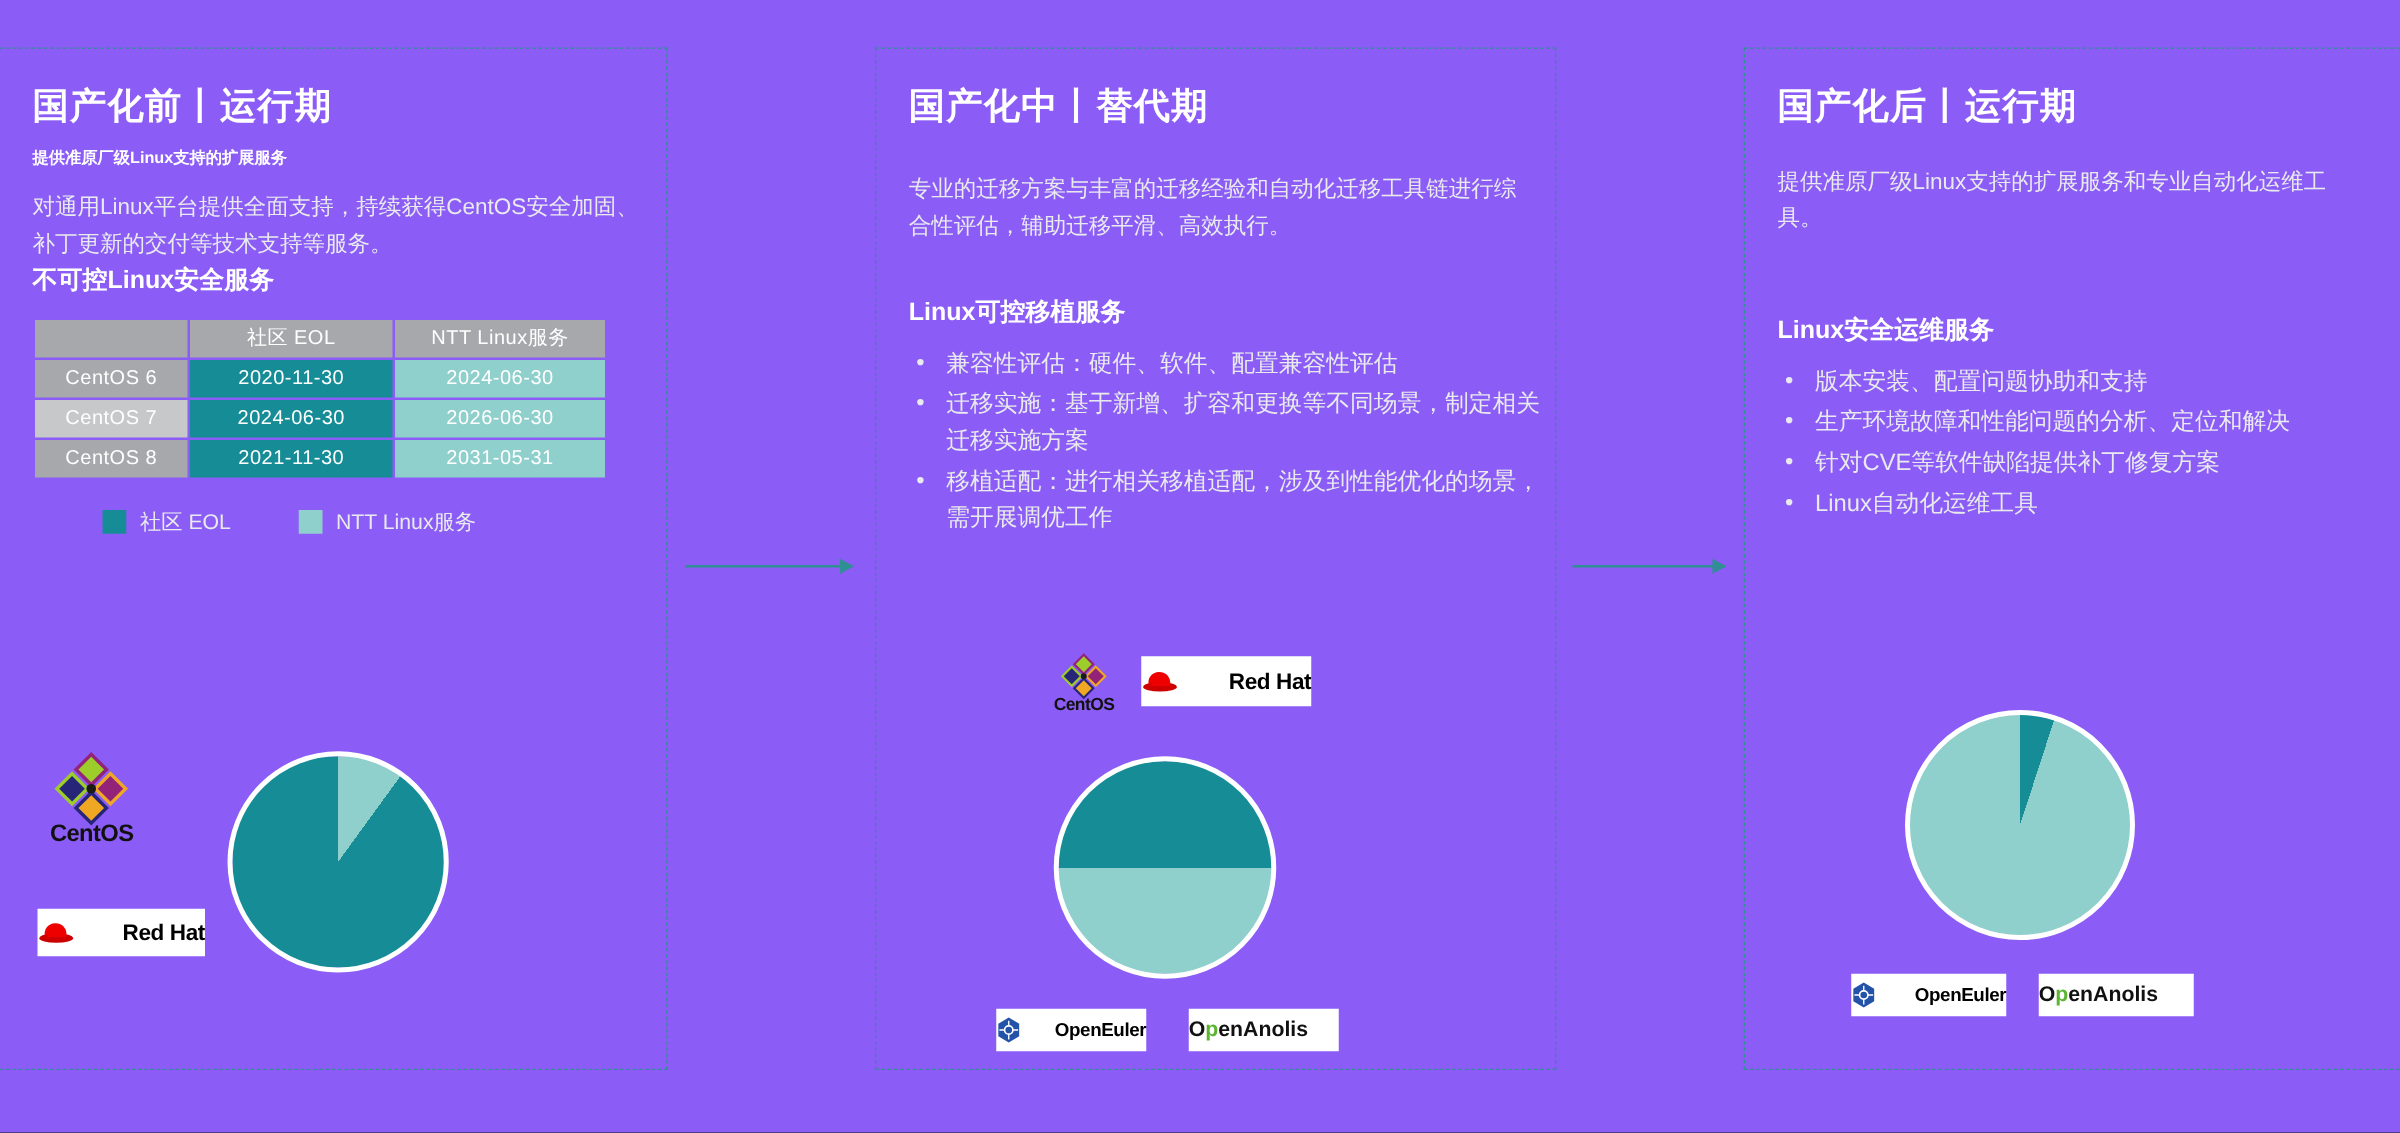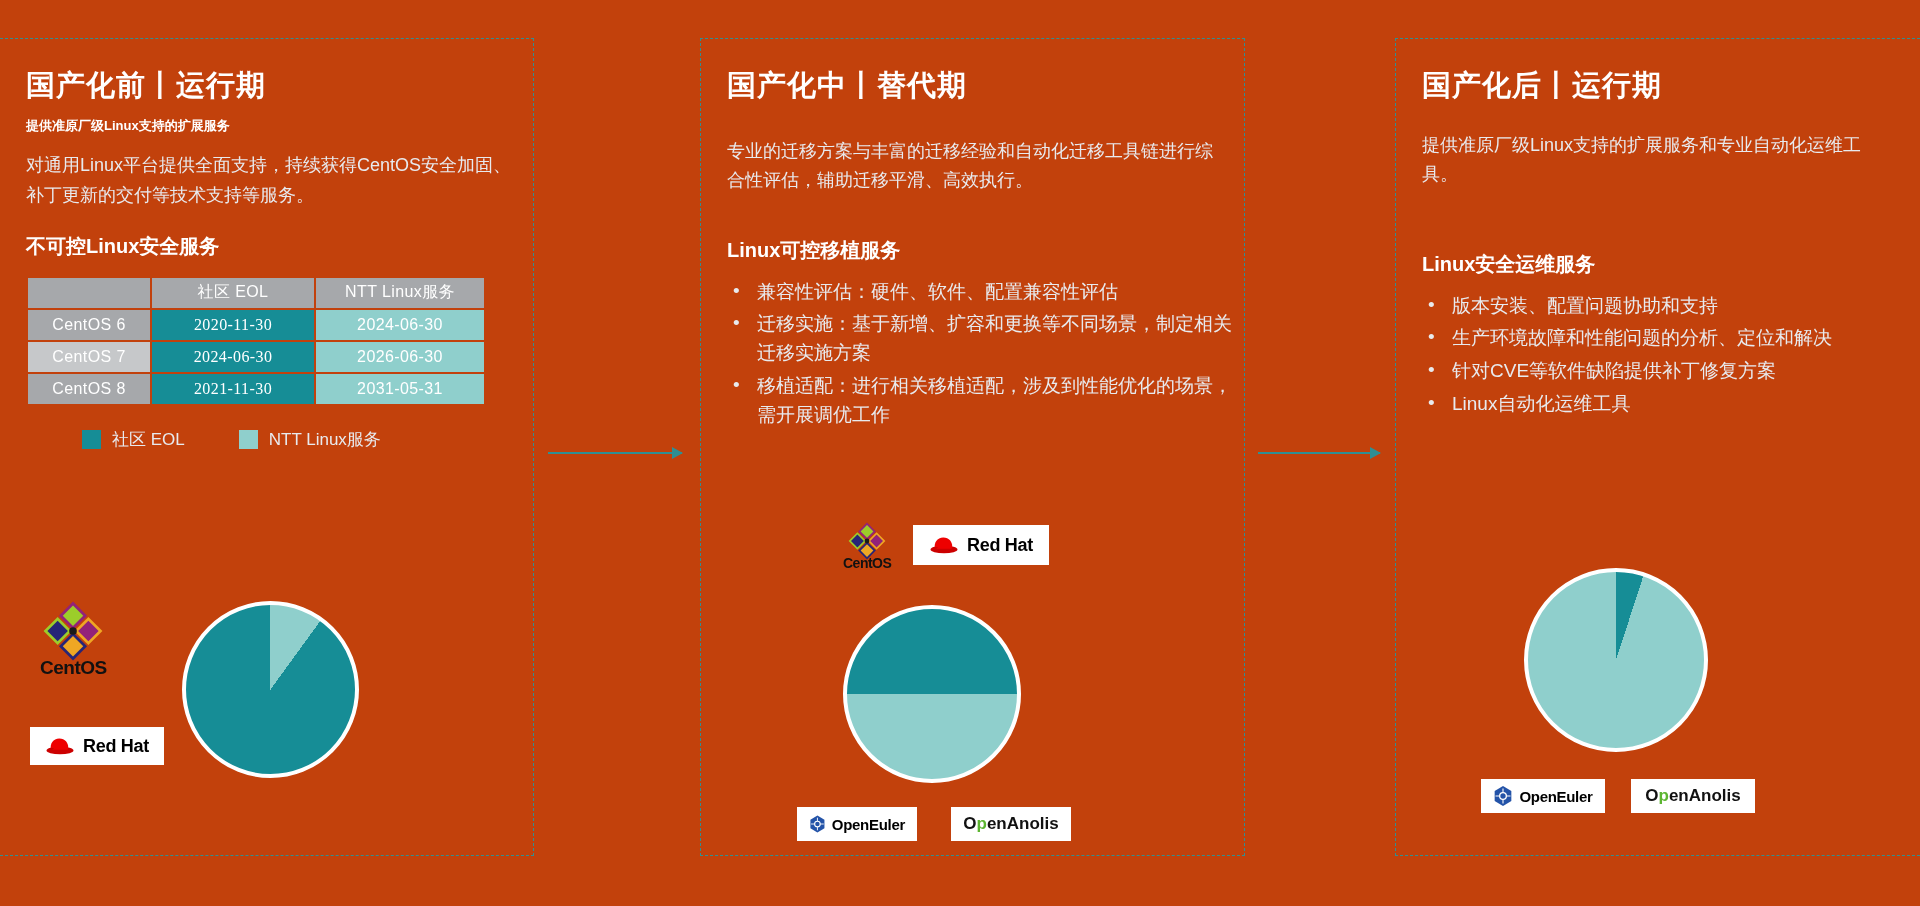--- a/index.html
+++ b/index.html
@@ -2,21 +2,21 @@
 <html><head>
 <meta charset="utf-8">
 <style>
   * { box-sizing: border-box; margin: 0; padding: 0; }
   html, body {
     width: 1920px; height: 906px;
     background: #1c2433;
     font-family: "Liberation Sans", "DejaVu Sans", sans-serif;
     overflow: hidden;
   }
-  #stage { position: relative; width: 1920px; height: 906px; background: #c2410c; }
+  #stage { position: relative; width: 1920px; height: 906px; background: #8b5cf6; }
 
   .panel {
     position: absolute;
     top: 38px;
     height: 818px;
     border: 1.5px dashed #2f8f93;
     padding: 28px 26px 0 26px;
   }
   #panel-0 { left: 0px;    width: 534px; border-left: none; }
   #panel-1 { left: 700px;  width: 545px; }
@@ -29,21 +29,21 @@
   .ph-sub {
     color: #ffffff; font-size: 13px; font-weight: bold;
     margin-top: 14px; line-height: 1.4;
   }
   .ph-desc {
     color: #e8eaee; font-size: 18px; line-height: 1.62;
     margin-top: 16px; font-weight: 400;
   }
   .ph-section {
     color: #ffffff; font-size: 20px; font-weight: bold;
-    margin-top: 22px; line-height: 1.4;
+    line-height: 1.4;
   }
   .bullets { list-style: none; margin-top: 14px; }
   .bullets li {
     color: #e8eaee; font-size: 19px; line-height: 1.52;
     position: relative; padding-left: 30px; margin-bottom: 4px;
   }
   .bullets li::before {
     content: "\2022"; position: absolute; left: 6px; top: -1px;
     color: #e8eaee; font-size: 19px;
   }
@@ -54,32 +54,32 @@
     width: 458px; table-layout: fixed;
   }
   .eol-table td, .eol-table th {
     height: 30px; text-align: center; font-size: 16px;
     color: #ffffff; font-weight: normal; letter-spacing: .4px;
   }
   .eol-head-blank { background: #a6a8ab; }
   .eol-head { background: #a6a8ab; color: #ffffff; }
   .eol-rowlabel { background: #a6a8ab; }
   .eol-rowlabel.alt { background: #c6c8ca; }
-  .eol-c1 { background: #168d96; font-family: Liberation Serif, serif; }
+  .eol-c1 { background: #168d96; }
   .eol-c2 { background: #8fcfcc; }
 
   .legend { display: flex; gap: 54px; margin-top: 22px; padding-left: 56px; }
   .legend-item { display: flex; align-items: center; gap: 11px; }
   .legend-swatch { width: 19px; height: 19px; display: inline-block; }
   .legend-label { color: #e8eaee; font-size: 17px; }
 
   
   .logo-white {
     background: #ffffff; display: inline-flex; align-items: center;
-    justify-content: center; gap: 8px; padding: 6px 12px;
+    justify-content: space-between; gap: 8px; padding: 6px 0;
   }
   .logo-text-dark { color: #000000; font-weight: bold; letter-spacing: -.3px; }
 
   .centos-wrap { display: flex; flex-direction: column; align-items: center; }
   .centos-label { color: #111111; font-weight: bold; letter-spacing: -.5px; margin-top: -6px; }
 
   
   .pie { border-radius: 50%; border: 4px solid #ffffff; }
 
   .arrow { position: absolute; height: 2px; background: #2f8f93; }

